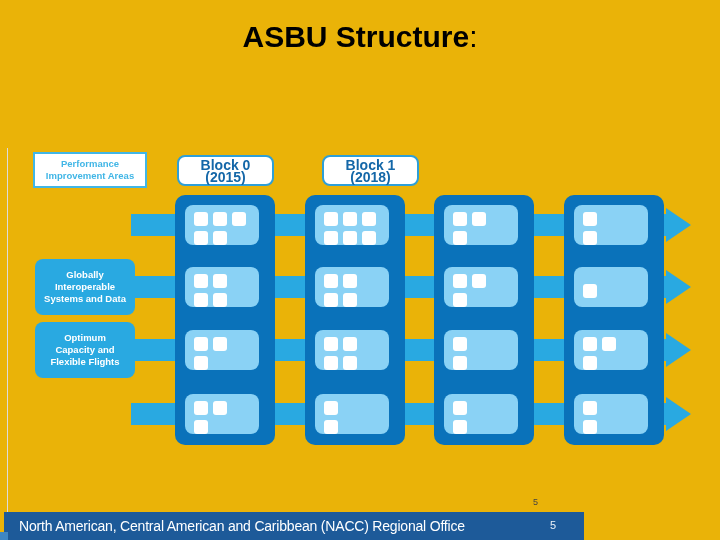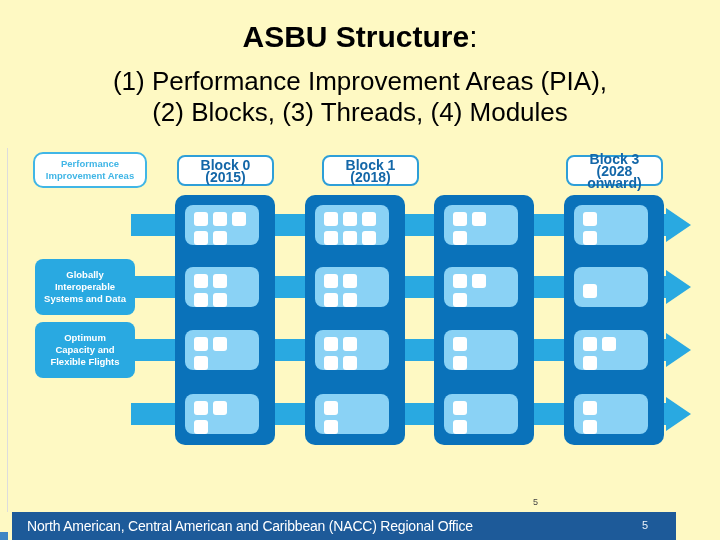--- a/index.html
+++ b/index.html
@@ -9,39 +9,39 @@
     --block-header-text:#1467A8;
     --block-header-border:#2E9FD8;
     --pia-header-blue:#41B6E6;
     --footer-bar:#1D5A99;
     --title-text:#000000;
     --footer-text:#FFFFFF;
   }
   html,body{margin:0;padding:0;background:#fff;}
   .slide{
     position:relative;width:720px;height:540px;overflow:hidden;
-    background:#fef9c3;font-family:"Liberation Sans",sans-serif;
+    background:#eab308;font-family:"Liberation Sans",sans-serif;
   }
   .title{
     position:absolute;top:20px;left:0;width:720px;text-align:center;
     font-size:30px;color:var(--title-text);letter-spacing:0;
   }
   .title .t-bold{font-weight:bold;}
   .title .t-colon{font-weight:400;}
   .subtitle{
     position:absolute;top:66px;left:0;width:720px;text-align:center;
     font-size:26px;line-height:31px;color:var(--title-text);font-weight:400;
   }
   .subtitle span{display:block;}
   .edge-line{position:absolute;left:7px;top:148px;width:1px;height:364px;background:#dcdcdc;}
 
   
   .pia-header{
     position:absolute;left:33px;top:152px;width:110px;height:32px;
-    background:#fff;border:2px solid var(--pia-header-blue);border-radius:10px;
+    background:#fff;border:2px solid var(--pia-header-blue);border-radius:0;
     display:flex;flex-direction:column;justify-content:center;align-items:center;
     font-size:9.5px;line-height:12px;font-weight:bold;color:var(--pia-header-blue);text-align:center;
   }
   .pia-header span{display:block;}
   .block-header{
     position:absolute;top:155px;width:93px;height:27px;
     background:#fff;border:2px solid var(--block-header-border);border-radius:8px;
     display:flex;flex-direction:column;justify-content:center;align-items:center;
     font-size:14px;line-height:12px;font-weight:bold;color:var(--block-header-text);text-align:center;
   }
@@ -75,21 +75,21 @@
   .cell{
     position:absolute;left:10px;width:74px;height:40px;
     background:var(--light-blue);border-radius:8px;
   }
   .sq{
     position:absolute;width:14px;height:14px;background:#ffffff;border-radius:3px;
   }
 
   
   .footer-bar{
-    position:absolute;left:12px;top:512px;width:664px;height:28px;
+    position:absolute;left:4px;top:512px;width:580px;height:28px;
     background:var(--footer-bar);z-index:3;
   }
   .footer-text{
     position:absolute;left:15px;top:6px;
     font-size:14px;letter-spacing:-0.2px;color:var(--footer-text);
   }
   .page-number{
     position:absolute;right:28px;top:7px;font-size:11px;color:#E9F1F9;
   }
   .slide-number-artifact{
@@ -99,42 +99,34 @@
     position:absolute;left:0;top:532px;width:8px;height:8px;background:#3E86C4;z-index:4;
   }
 </style>
 </head>
 <body>
 
 <div class="slide">
 
   <div class="title"><span class="t-bold">ASBU Structure</span><span class="t-colon">:</span></div>
 
-  <div class="subtitle">
-    <span>(1) Performance Improvement Areas (PIA),</span>
-    <span>(2) Blocks, (3) Threads, (4) Modules</span>
-  </div>
 
   <div class="edge-line"></div>
 
   <div class="pia-header">
     <span>Performance</span>
     <span>Improvement Areas</span>
   </div>
   <div class="block-header" style="left:177px">
     <span>Block 0</span>
     <span>(2015)</span>
   </div>
   <div class="block-header" style="left:322px">
     <span>Block 1</span>
     <span>(2018)</span>
-  </div>
-  <div class="block-header" style="left:566px">
-    <span>Block 3</span>
-    <span>(2028 onward)</span>
   </div>
 
   <div class="arrow-band" style="top:214px"></div>
   <div class="arrow-band" style="top:276px"></div>
   <div class="arrow-band" style="top:339px"></div>
   <div class="arrow-band" style="top:403px"></div>
   <div class="arrow-head" style="top:208px"></div>
   <div class="arrow-head" style="top:270px"></div>
   <div class="arrow-head" style="top:333px"></div>
   <div class="arrow-head" style="top:397px"></div>

